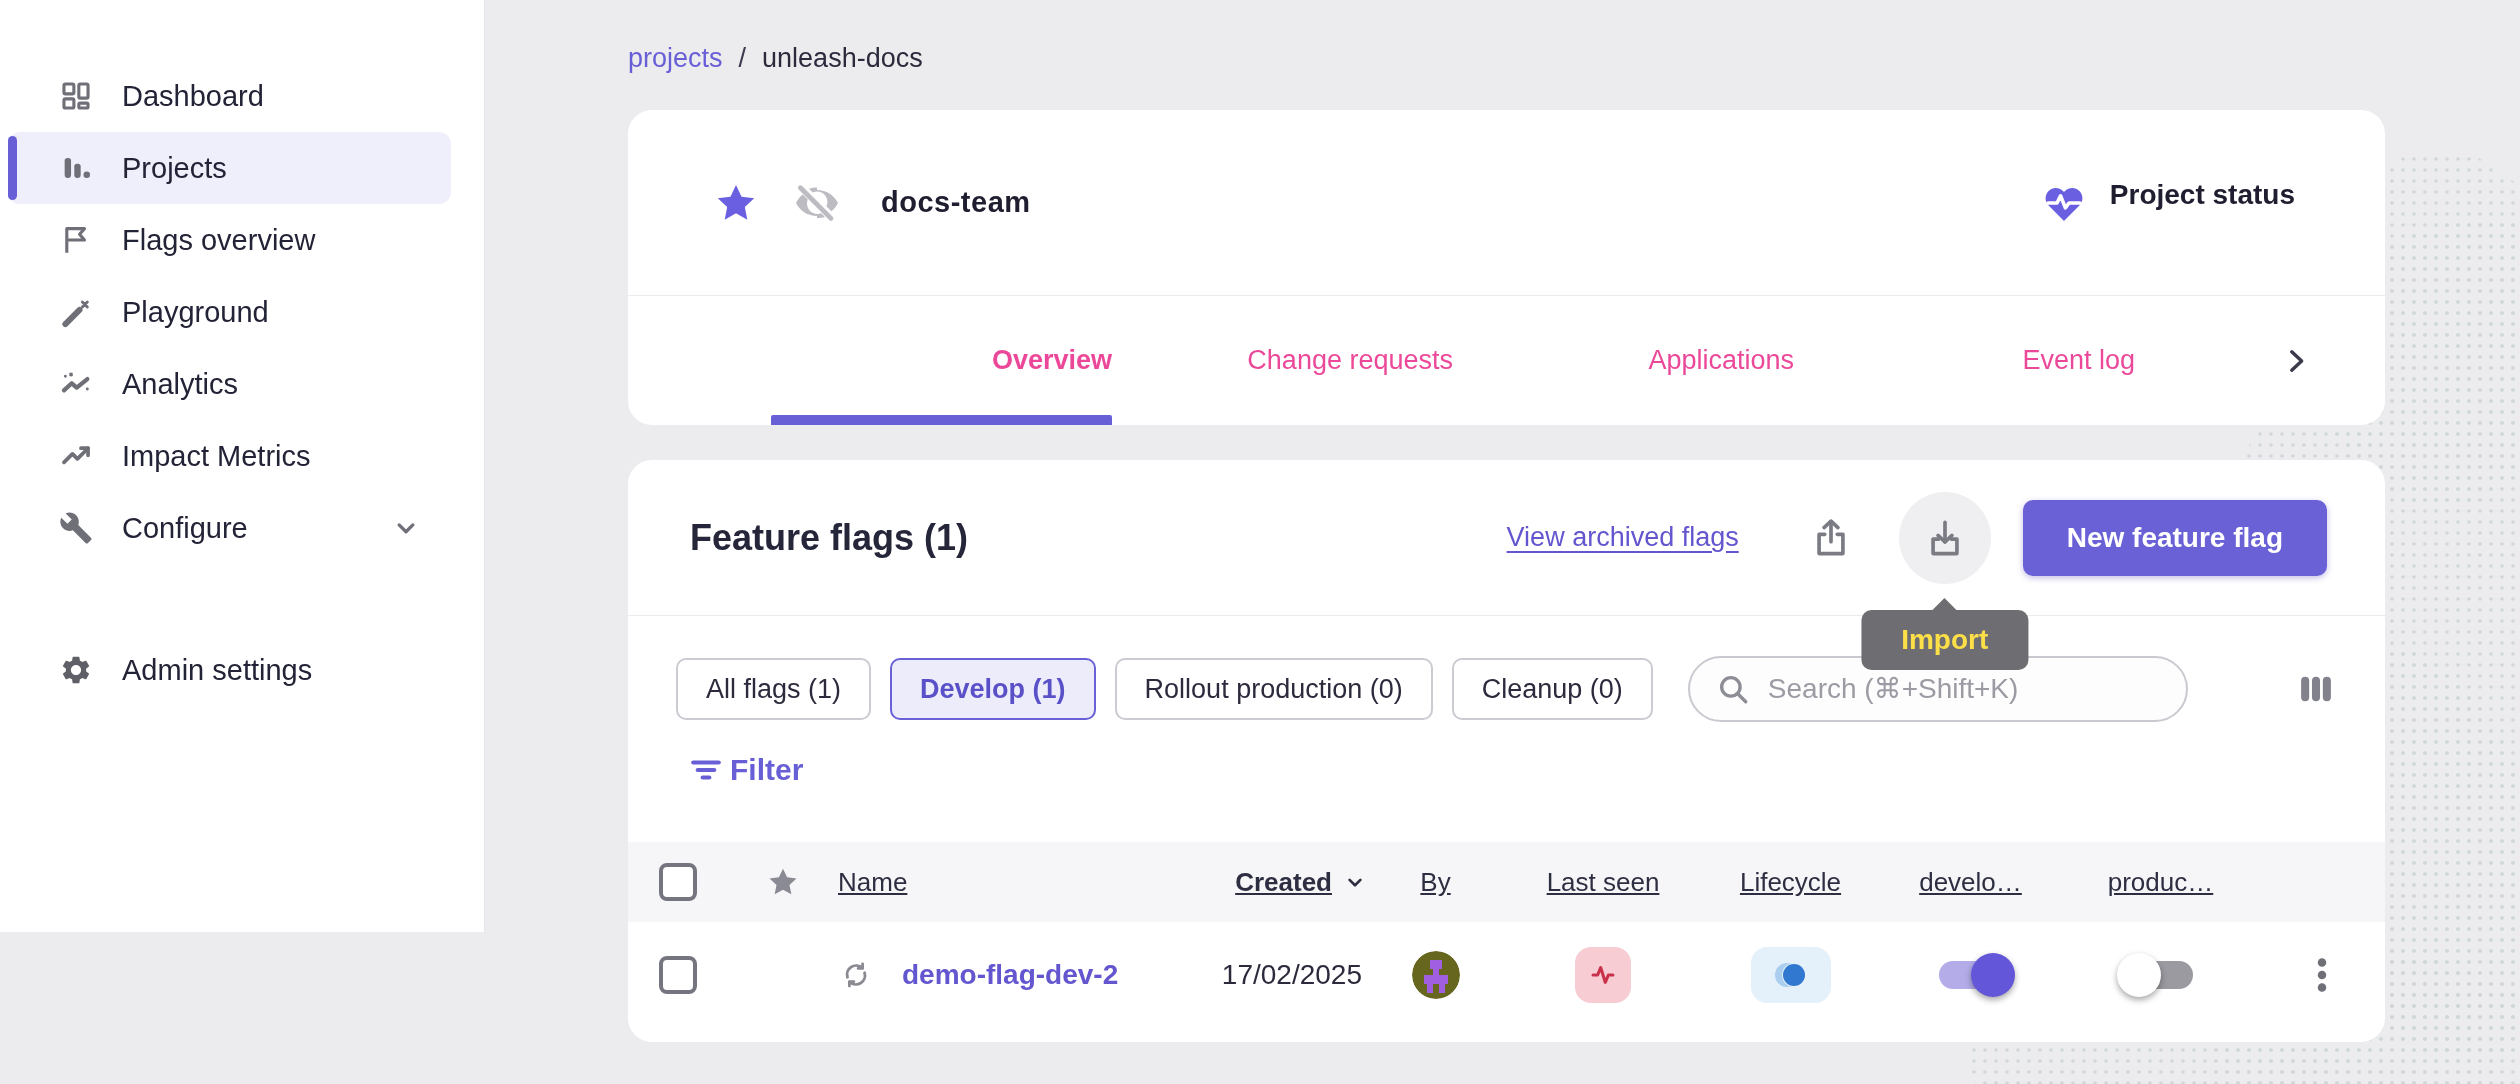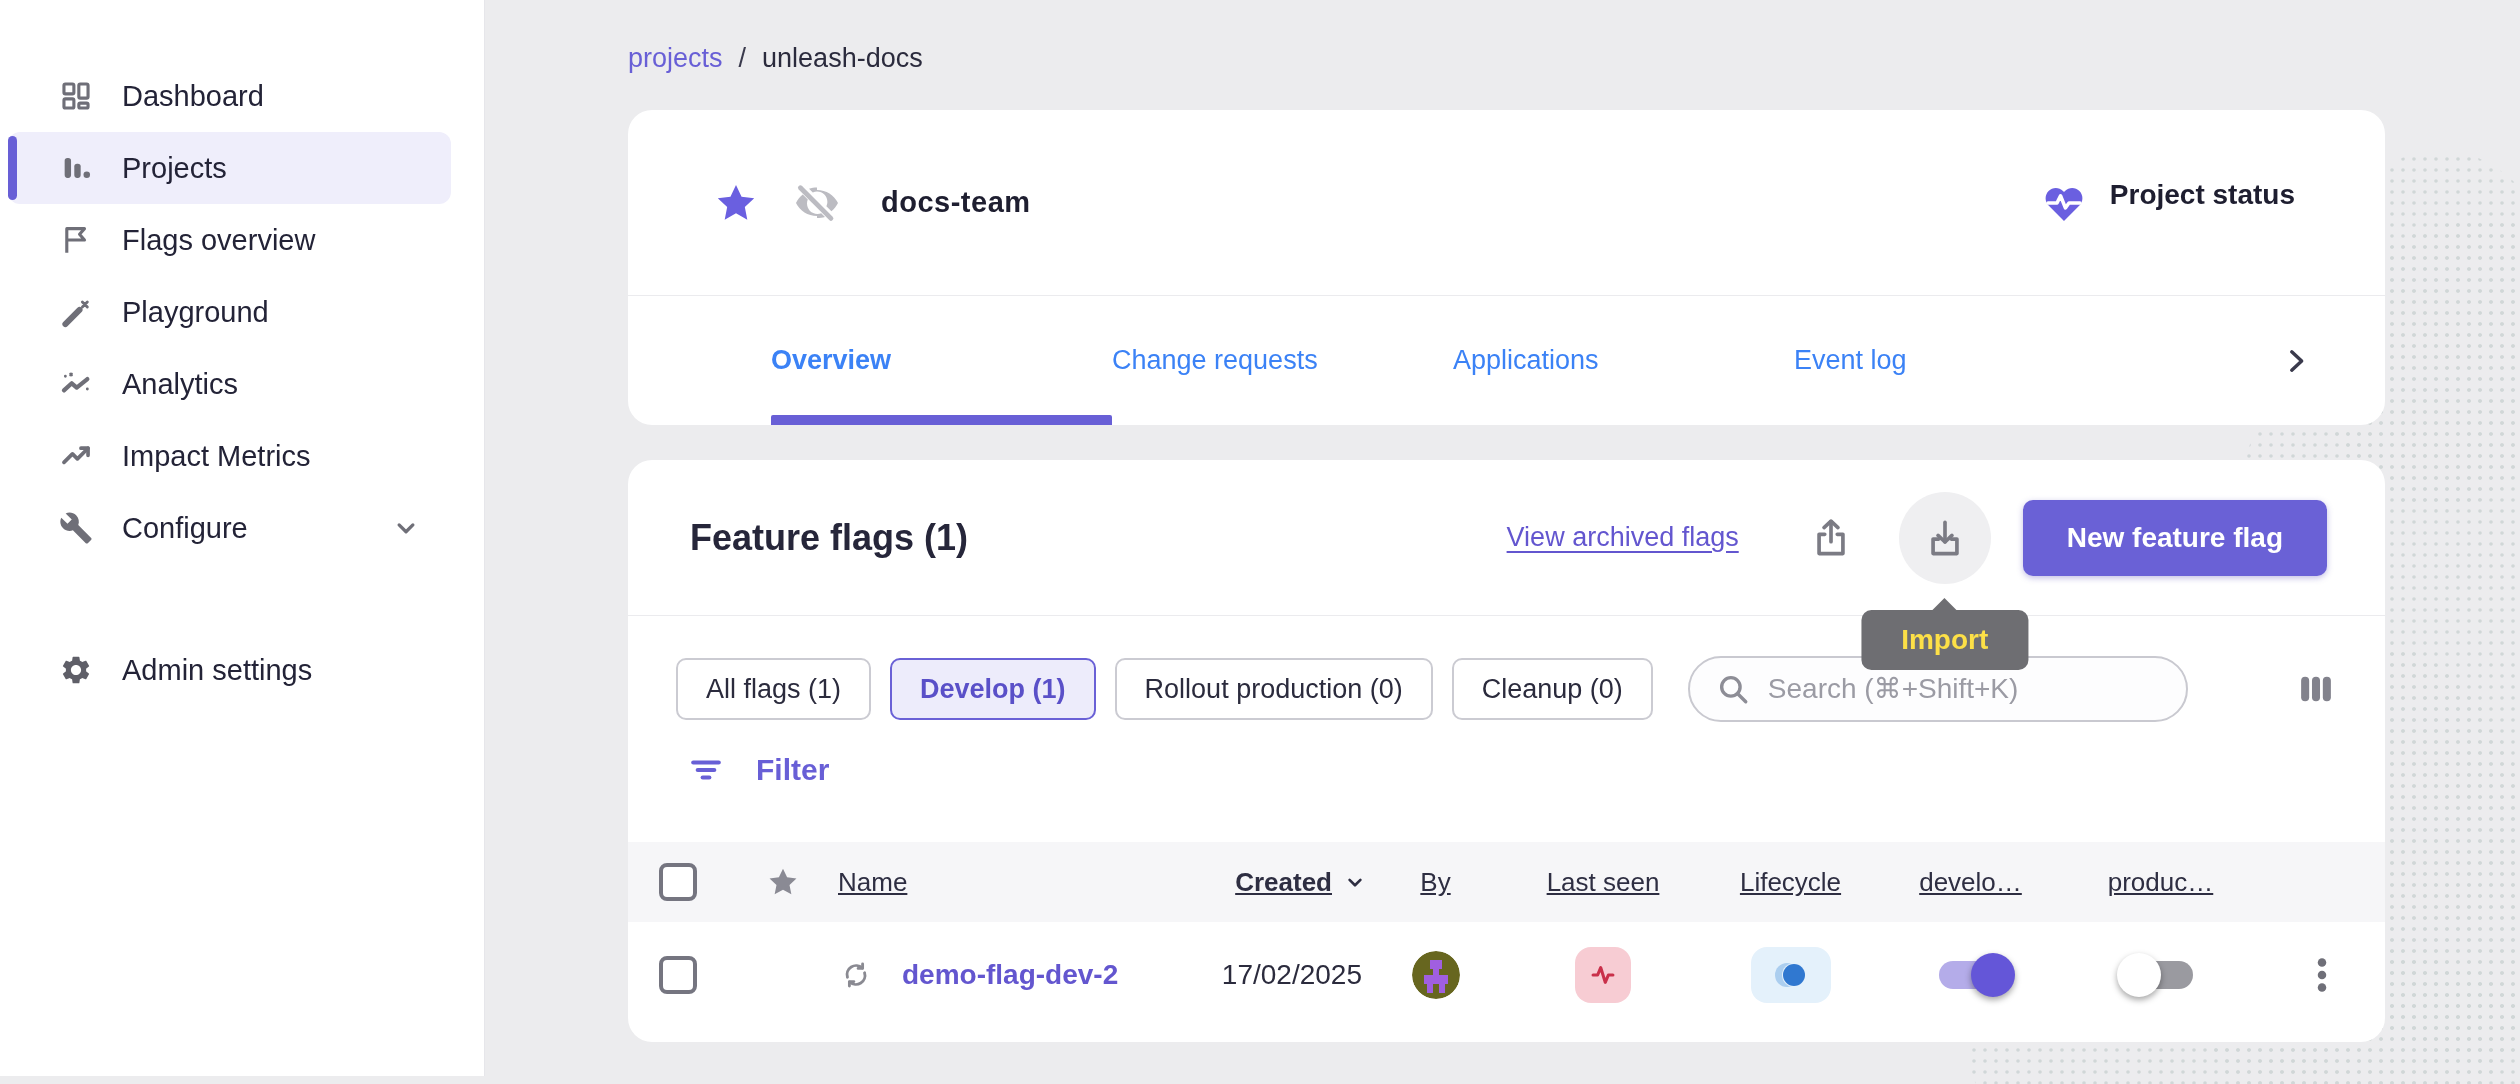--- a/index.html
+++ b/index.html
@@ -9,21 +9,21 @@
     background:#ececee;
     color:#24243a;
     position:relative;
   }
 
   
   .bg-texture { position:absolute; right:0; top:0; width:1200px; height:1084px; z-index:0; pointer-events:none; }
 
   
   .sidebar {
-    position:absolute; left:0; top:0; width:485px; height:1076px;
+    position:absolute; left:0; top:0; width:485px; height:932px;
     background:#ffffff; border-right:1px solid #e6e6ea; z-index:2;
     padding-top:60px; display:flex; flex-direction:column;
   }
   .nav-item {
     height:72px; margin:0 33px 0 8px; border-radius:12px;
     display:flex; align-items:center; gap:24px; padding-left:46px;
     cursor:pointer; position:relative; font-size:29px; font-weight:500; color:#232337;
   }
   .nav-item.active { background:#efeefb; }
   .nav-accent {
@@ -51,22 +51,22 @@
   .proj-star { margin-right:34px; }
   .proj-hidden { margin-right:40px; }
   .project-title { font-size:29px; font-weight:700; color:#1e1e30; letter-spacing:.5px; }
   .project-status-btn {
     margin-left:auto; display:flex; align-items:flex-start; gap:20px;
     background:none; border:none; cursor:pointer;
     font-family:inherit; font-size:28px; font-weight:700; color:#1e1e30;
   }
   .tabs-row { height:130px; border-top:1px solid #ebebee; display:flex; align-items:stretch; padding-left:143px; }
   .tab {
-    width:341px; display:flex; align-items:center; justify-content:flex-start;
-    font-size:27px; color:#3b82f6; cursor:pointer; position:relative; background:none; border:none; font-family:inherit;
+    width:341px; display:flex; align-items:center; justify-content:flex-end;
+    font-size:27px; color:#ec4899; cursor:pointer; position:relative; background:none; border:none; font-family:inherit;
   }
   .tab.active { font-weight:700; }
   .tab-indicator { position:absolute; left:0; right:0; bottom:0; height:10px; background:#685fd6; border-radius:2px 2px 0 0; }
   .tabs-more { margin-left:auto; margin-right:72px; display:flex; align-items:center; background:none; border:none; cursor:pointer; }
 
   
   .flags-card { margin-top:35px; height:582px; position:relative; }
   .flags-header { height:155px; display:flex; align-items:center; padding:0 58px 0 62px; }
   .flags-title { font-size:36px; color:#26263a; }
   .flags-actions { margin-left:auto; display:flex; align-items:center; gap:22px; }
@@ -100,21 +100,21 @@
     margin-left:16px; width:500px; height:66px; border:2px solid #c9c9d0; border-radius:34px;
     background:#fdfdfe; display:flex; align-items:center; padding:0 26px; gap:18px;
   }
   .search-box input {
     border:none; outline:none; background:transparent; font-family:inherit; font-size:28px; color:#2b2b3d; width:100%;
   }
   .search-box input::placeholder { color:#9b9ba4; }
   .columns-btn { margin-left:auto; background:none; border:none; cursor:pointer; display:flex; }
 
   .filter-row { margin:22px 48px 0 48px; }
-  .filter-btn { display:flex; align-items:center; gap:32px; background:none; border:none; cursor:pointer;
+  .filter-btn { display:flex; align-items:center; gap:6px; background:none; border:none; cursor:pointer;
     font-family:inherit; font-size:30px; font-weight:700; color:#685fd6; padding:8px 12px; }
 
   
   .flag-table { margin-top:46px; }
   .thead {
     height:80px; background:#f6f6f8; display:grid; align-items:center;
     grid-template-columns:100px 110px 355px 175px 135px 200px 175px 185px 195px 1fr;
     font-size:26px; color:#2e2e42;text-decoration:underline;
   }
   .trow {

